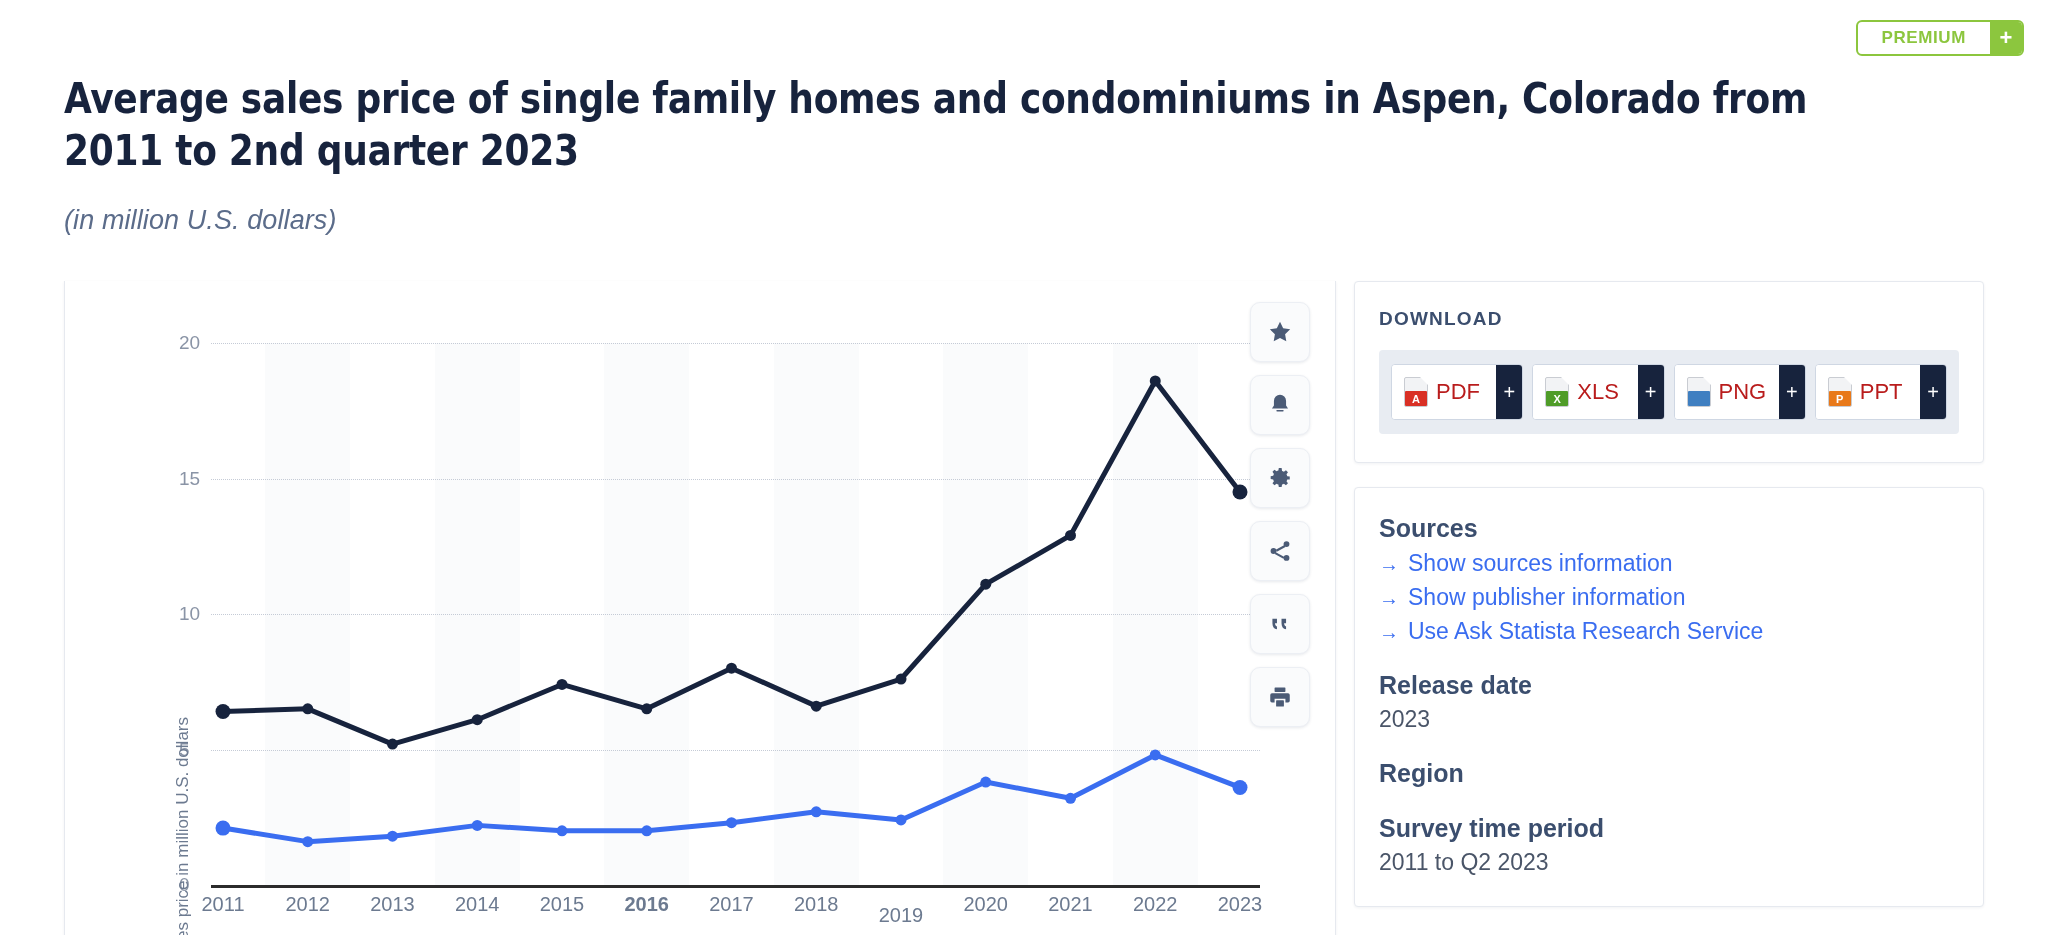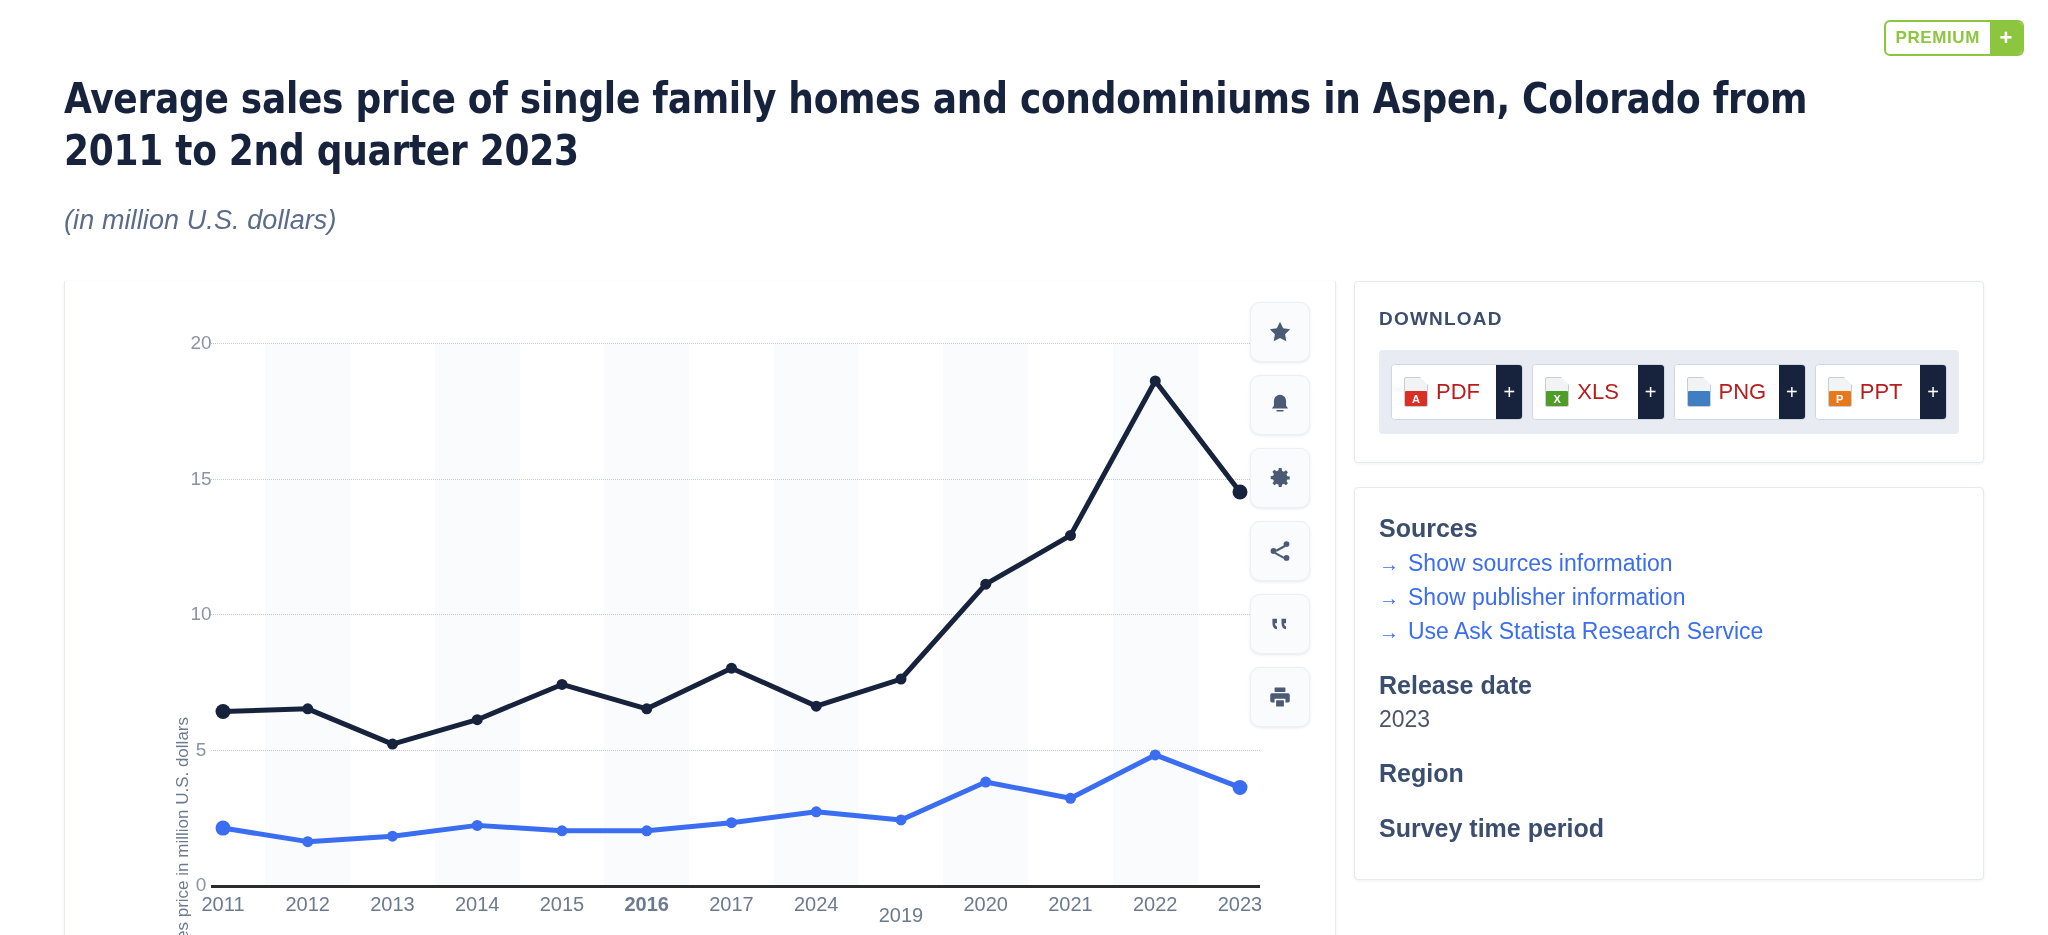--- a/index.html
+++ b/index.html
@@ -20,21 +20,21 @@
   .breadcrumb a { color: #3a6df0; text-decoration: none; }
   .breadcrumb .sep { color: #3a6df0; margin: 0 7px; font-size: 20px; }
 
   .premium-badge {
     position: absolute; right: 24px; top: 20px;
     display: flex; align-items: stretch;
     border: 2px solid #8cc63e; border-radius: 6px;
     overflow: hidden; height: 36px; background: #fff;
   }
   .premium-badge .label {
-    display: flex; align-items: center; padding: 0 10px;
+    display: flex; align-items: center; padding: 0 24px;
     color: #8cc63e; font-size: 17px; font-weight: 700; letter-spacing: .6px;
   }
   .premium-badge .plus {
     display: flex; align-items: center; justify-content: center;
     width: 32px; background: #8cc63e; color: #fff;
     font-size: 22px; font-weight: 600; line-height: 1;
   }
 
   .title {
     position: absolute; left: 64px; top: 72px; width: 1880px;
@@ -60,21 +60,21 @@
   .plot-wrap { position: absolute; left: 0; top: 0; width: 1272px; height: 700px; }
 
   .ylabel {
     position: absolute; left: 108px; top: 436px;
     font-size: 17px; color: #6c7a90;
     transform-origin: left top; transform: rotate(-90deg) translateX(-100%);
     white-space: nowrap;
   }
 
   .ytick {
-    position: absolute; right: 0; width: 44px; text-align: center;
+    position: absolute; right: 0; width: 44px; text-align: left;
     font-size: 19px; color: #8a94a6; transform: translateY(-50%);
   }
   .ytick-wrap { position: absolute; left: 92px; top: 0; width: 66px; height: 700px; }
 
   .gridline {
     position: absolute; left: 0; height: 0;
     border-top: 1px dotted #c5cbd6;
   }
   .axisline {
     position: absolute; left: 0; height: 0;
@@ -204,21 +204,21 @@
         <div class="gridline" style="top: 333px; left: 146px; width: 1049px;"></div>
         <div class="gridline" style="top: 197.5px; left: 146px; width: 1049px;"></div>
         <div class="gridline" style="top: 62px; left: 146px; width: 1049px;"></div>
         <div class="xtick" style="left: 158px;">2011</div>
         <div class="xtick" style="left: 242.75px;">2012</div>
         <div class="xtick" style="left: 327.5px;">2013</div>
         <div class="xtick" style="left: 412.25px;">2014</div>
         <div class="xtick" style="left: 497px;">2015</div>
         <div class="xtick" style="left: 581.75px; font-weight: bold;">2016</div>
         <div class="xtick" style="left: 666.5px;">2017</div>
-        <div class="xtick" style="left: 751.25px;">2024</div>
+        <div class="xtick" style="left: 751.25px;">2018</div>
         <div class="xtick" style="left: 836px; margin-top: 11px;">2019</div>
         <div class="xtick" style="left: 920.75px;">2020</div>
         <div class="xtick" style="left: 1005.5px;">2021</div>
         <div class="xtick" style="left: 1090.25px;">2022</div>
         <div class="xtick" style="left: 1175px;">2023</div>
         <svg width="1272" height="700" viewBox="0 0 1272 700" style="position: absolute; left: 0px; top: 0px;">
           <polyline points="158,430.56 242.75,427.85 327.5,463.08000000000004 412.25,438.69 497,403.46 581.75,427.85 666.5,387.2 751.25,425.14 836,398.04 920.75,303.19 1005.5,254.41 1090.25,99.93999999999997 1175,211.05" fill="none" stroke="#17233d" stroke-width="5" stroke-linejoin="round" stroke-linecap="round"></polyline>
           <circle cx="158" cy="430.56" r="7.5" fill="#17233d"></circle>
           <circle cx="242.75" cy="427.85" r="5.5" fill="#17233d"></circle>
           <circle cx="327.5" cy="463.08000000000004" r="5.5" fill="#17233d"></circle>
@@ -358,16 +358,17 @@
             <span>Use Ask Statista Research Service</span>
           </div>
         </div>
 
       <div class="meta-h spaced">Release date</div>
       <div class="meta-v">2023</div>
 
       <div class="meta-h spaced">Region</div>
 
       <div class="meta-h spaced">Survey time period</div>
+      <div class="meta-v">2011 to Q2 2023</div>
     </div>
   </div>
 
 </div>
 
 </body></html>

